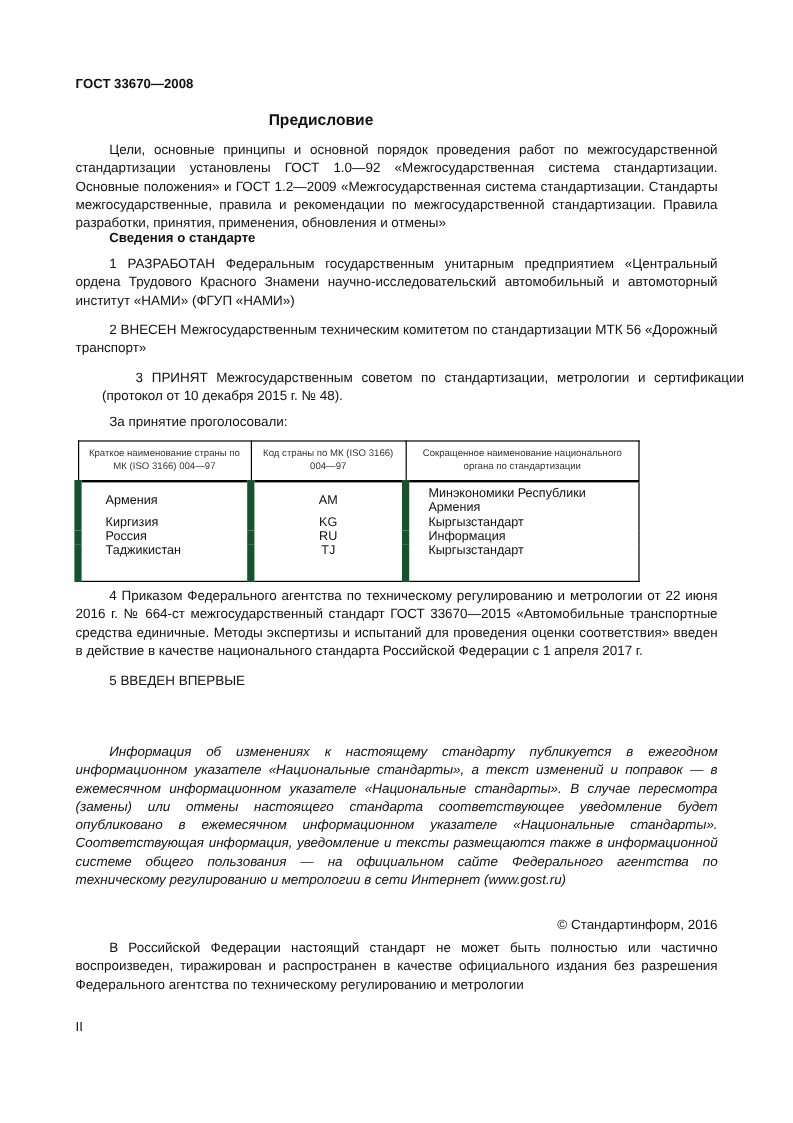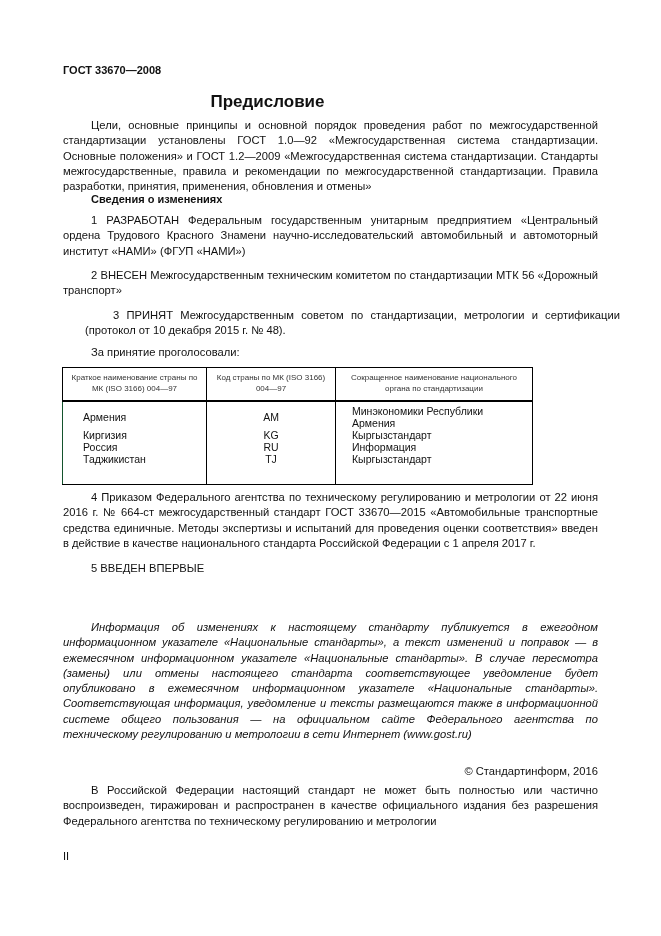--- a/index.html
+++ b/index.html
@@ -1,48 +1,48 @@
 <!DOCTYPE html>
 <html><head>
 <meta charset="utf-8">
 <style>
   html, body { margin: 0; padding: 0; background: #ffffff; }
   body { width: 661px; height: 936px; position: relative; overflow: hidden;
          font-family: "Liberation Sans", sans-serif; color: #111; }
   .abs { position: absolute; }
   .header-code { left: 63px; top: 64px; font-size: 11px; font-weight: bold; }
-  .title { left: 0; width: 535px; top: 92px; text-align: center; font-size: 17px; font-weight: bold; }
+  .title { left: 0; width: 535px; top: 92px; text-align: center; font-size: 13px; font-weight: bold; }
   .para { position: absolute; left: 63px; width: 535px; font-size: 11.2px; line-height: 15.3px;
           text-align: justify; text-indent: 28px; }
   .subhead { left: 91px; top: 193px; font-size: 11px; font-weight: bold; }
   .italic { font-style: italic; }
   .right { text-align: right; text-indent: 0; }
 
   table.votes { position: absolute; left: 62px; top: 367px; width: 471px; border-collapse: collapse;
                 font-size: 10.5px; }
   table.votes th { font-weight: normal; font-size: 8px; color: #333; padding: 4px 2px 6px 2px;
                    text-align: center; line-height: 11px; border: 1px solid #000;
                    border-bottom: 2px solid #000; height: 21px; }
-  table.votes td { padding: 0 6px; line-height: 11.9px; border-left: 1px solid #14532d; border-right: 1px solid #000; }
+  table.votes td { padding: 0 6px; line-height: 11.9px; border-left: 6px solid #14532d; border-right: 1px solid #000; }
   table.votes tr.first td { padding-top: 4px; }
   table.votes tr.last td { padding-bottom: 18px; border-bottom: 1px solid #000; }
   td.c1 { padding-left: 20px !important; }
   td.c2 { text-align: center; }
   td.c3 { padding-left: 16px !important; }
   .page-num { left: 63px; top: 850px; font-size: 11px; }
 </style>
 </head>
 <body>
 
 <div class="abs header-code">ГОСТ 33670—2008</div>
 <div class="abs title">Предисловие</div>
 
 <div class="para" style="top:118px;">Цели, основные принципы и основной порядок проведения работ по межгосударственной стандартизации установлены ГОСТ 1.0—92 «Межгосударственная система стандартизации. Основные положения» и ГОСТ 1.2—2009 «Межгосударственная система стандартизации. Стандарты межгосударственные, правила и рекомендации по межгосударственной стандартизации. Правила разработки, принятия, применения, обновления и отмены»</div>
 
-<div class="abs subhead">Сведения о изменениях</div>
+<div class="abs subhead">Сведения о стандарте</div>
 
 <div class="para" style="top:213px;">1 РАЗРАБОТАН Федеральным государственным унитарным предприятием «Центральный ордена Трудового Красного Знамени научно-исследовательский автомобильный и автомоторный институт «НАМИ» (ФГУП «НАМИ»)</div>
 <div class="para" style="top:268px;">2 ВНЕСЕН Межгосударственным техническим комитетом по стандартизации МТК 56 «Дорожный транспорт»</div>
 <div class="para" style="top:308px;margin-left:22px;">3 ПРИНЯТ Межгосударственным советом по стандартизации, метрологии и сертификации (протокол от 10 декабря 2015 г. № 48).</div>
 
 <div class="para" style="top:345px;">За принятие проголосовали:</div>
 
 <table class="votes">
   <colgroup>
       <col style="width:144px">

